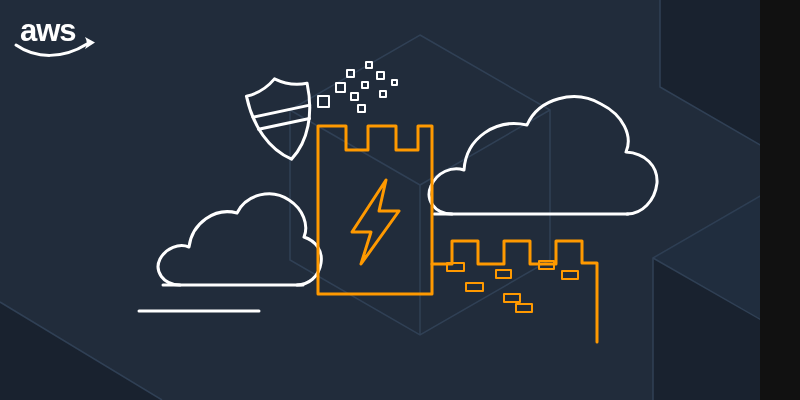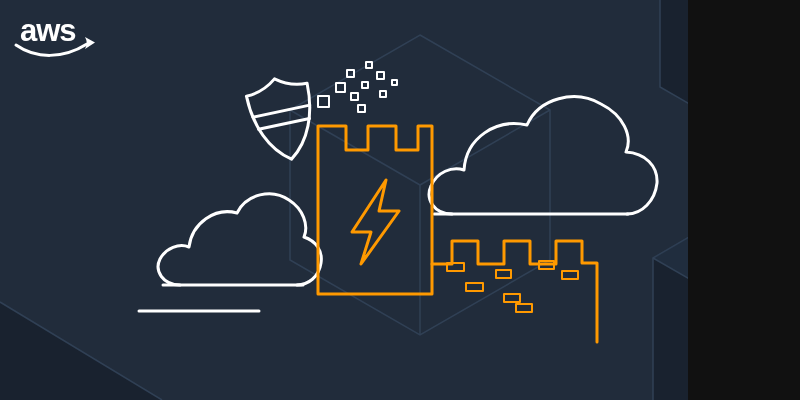--- a/index.html
+++ b/index.html
@@ -1,18 +1,18 @@
 <!DOCTYPE html>
 <html style="--background: #212C3B; --background-dark: #19222F; --background-light: #2B3B52; --outline-faint: #304055; --accent-orange: #FF9900; --line-white: #FFFFFF;"><head>
 <meta charset="utf-8">
 <style>
   html,body{margin:0;padding:0;background:#111;}
   .banner{
     position:relative;
-    width:688px;height:400px;
+    width:760px;height:400px;
     overflow:hidden;
     background:var(--background,#212C3B);
     font-family:"Liberation Sans", sans-serif;
   }
   .banner svg{display:block;width:800px;height:400px;}
 
   .dark-fill{fill:var(--background-dark,#19222F);}
   .light-fill{fill:var(--background-light,#2B3B52);}
   .faint-line{fill:none;stroke:var(--outline-faint,#304055);stroke-width:1.5;}
   .faint-edge{stroke:var(--outline-faint,#304055);stroke-width:1.5;}

